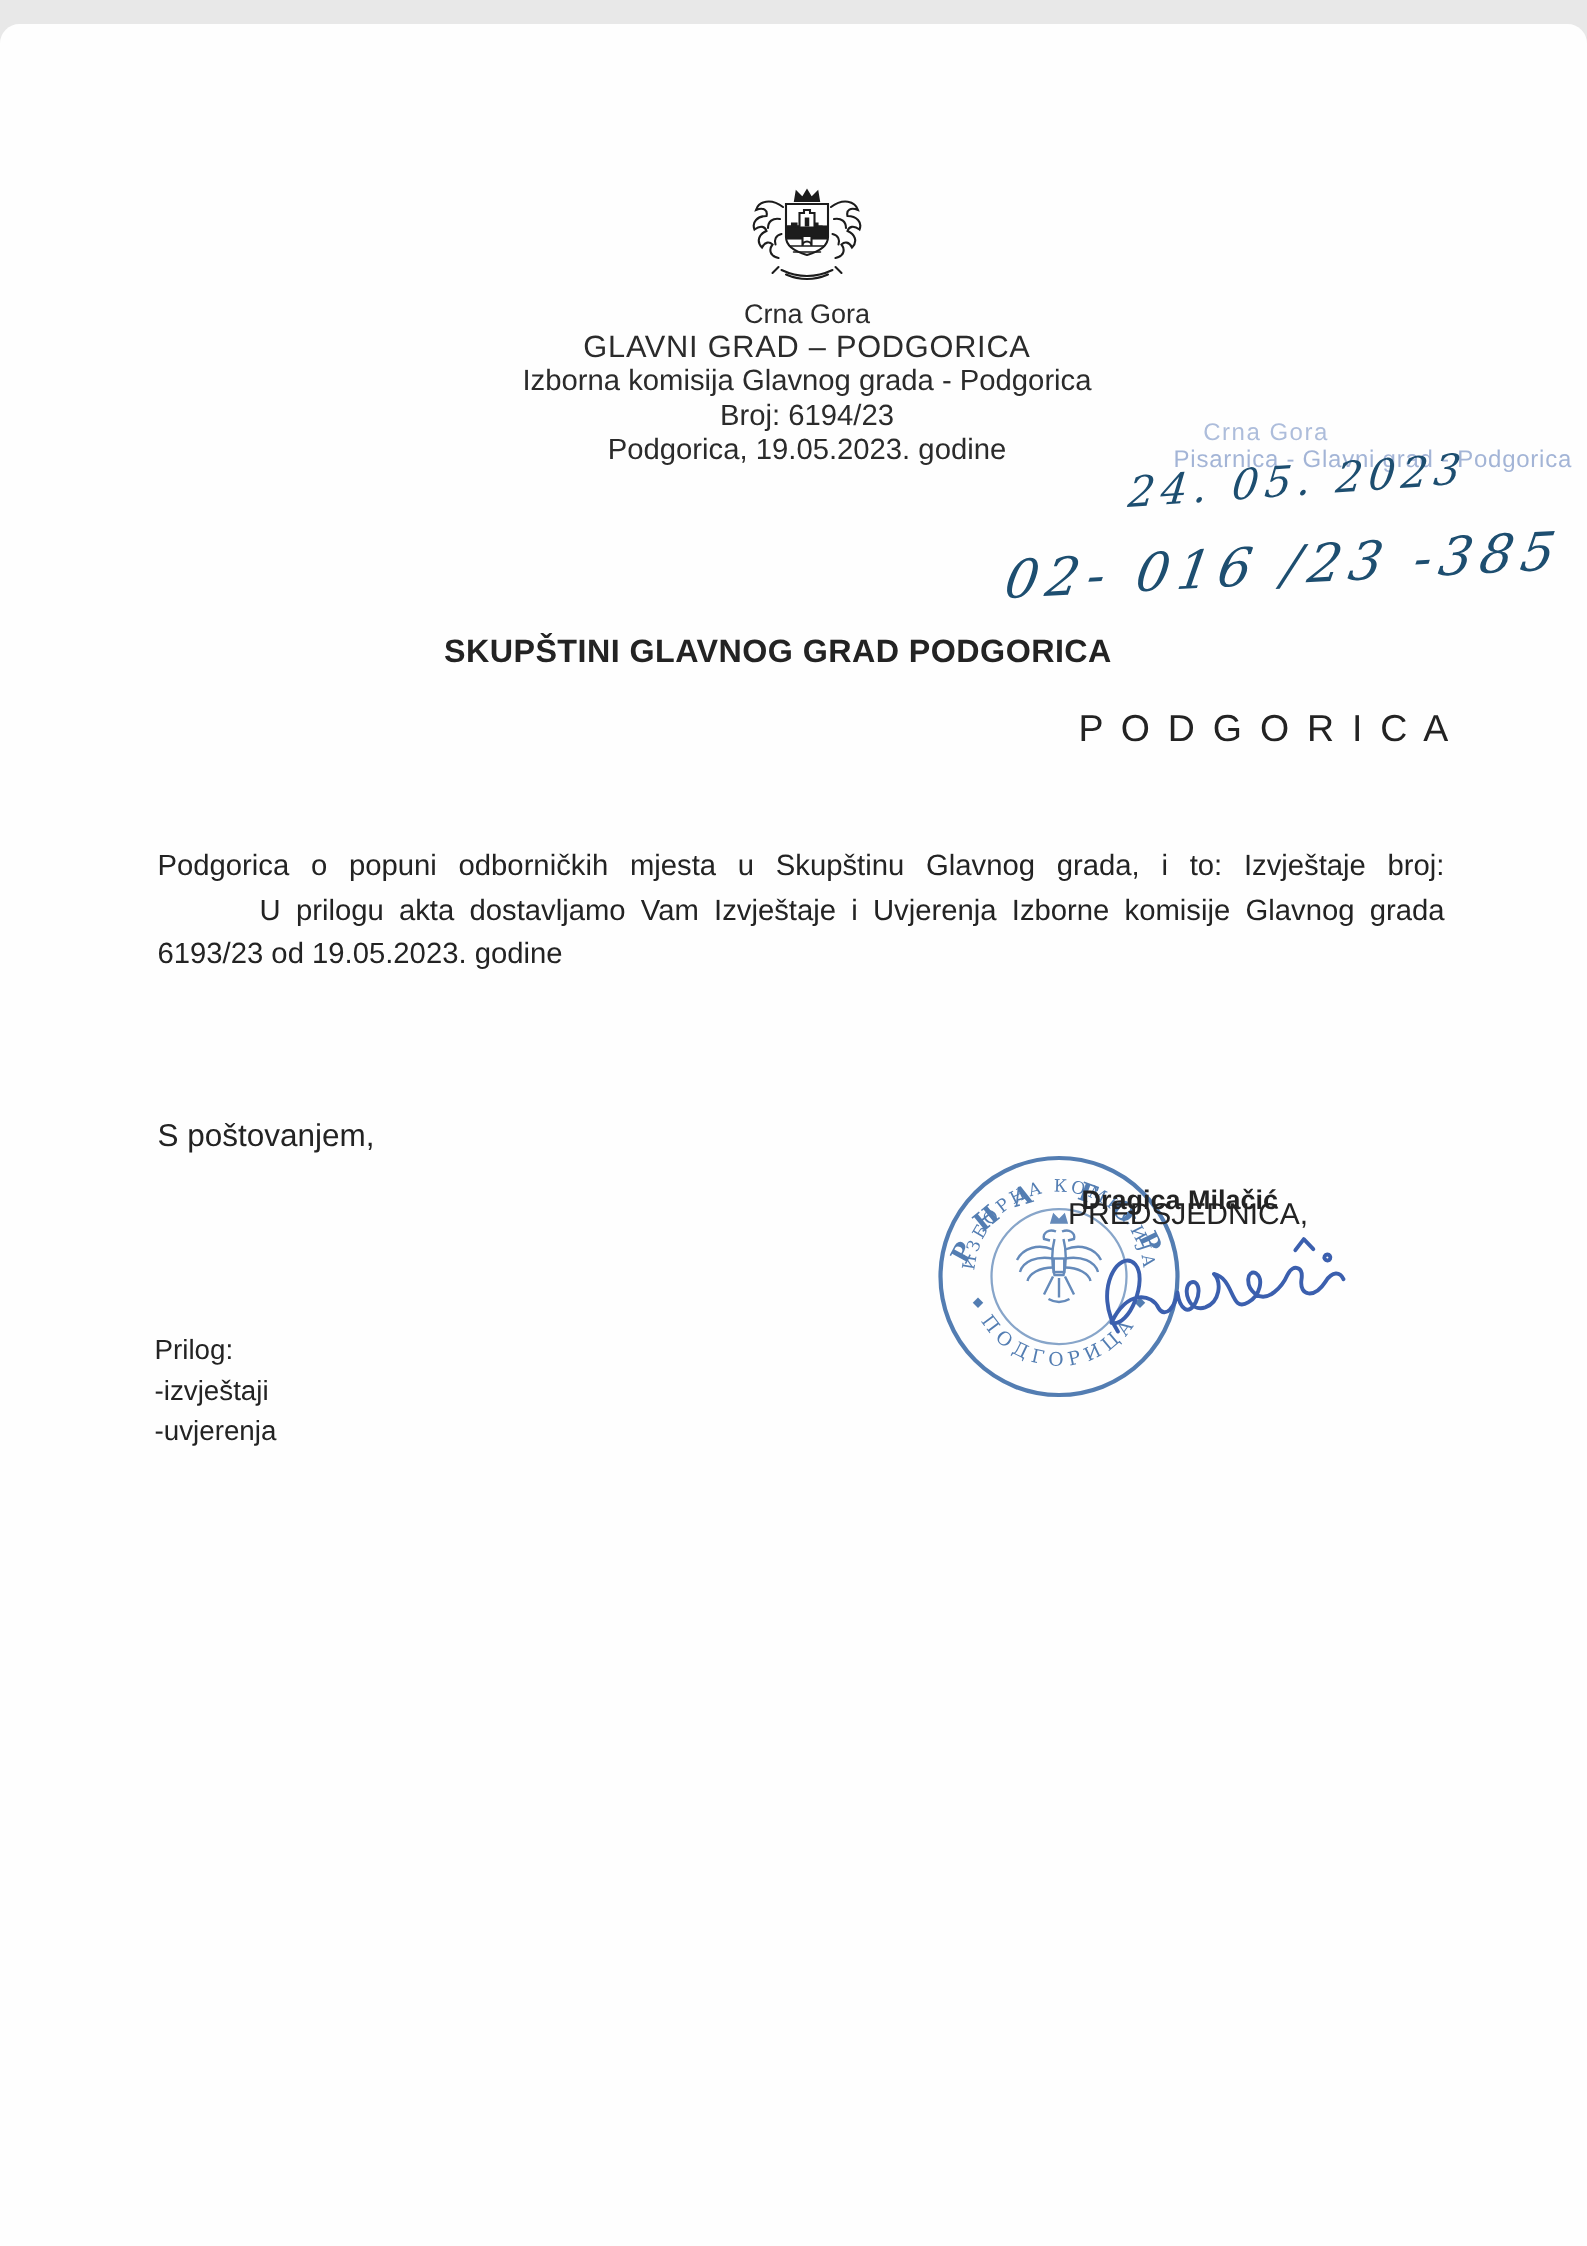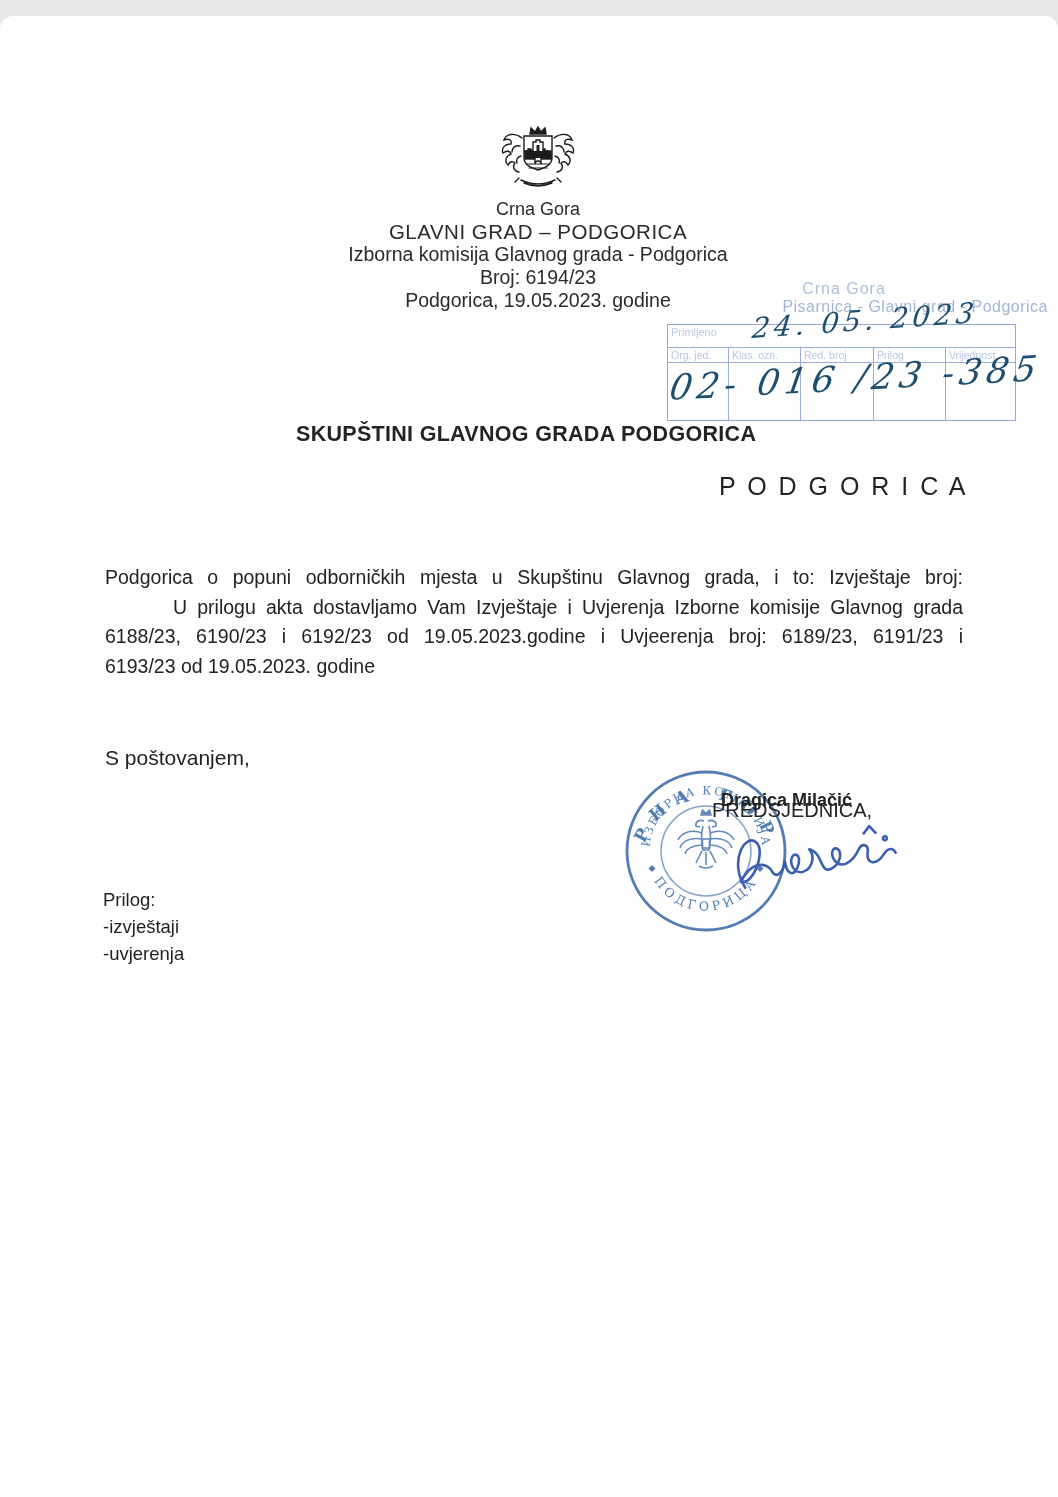--- a/index.html
+++ b/index.html
@@ -147,44 +147,30 @@
     <div class="h-line h-country">Crna Gora</div>
     <div class="h-line h-city">GLAVNI GRAD – PODGORICA</div>
     <div class="h-line h-commission">Izborna komisija Glavnog grada - Podgorica</div>
     <div class="h-line h-broj">Broj: 6194/23</div>
     <div class="h-line h-date">Podgorica, 19.05.2023. godine</div>
   </div>
 
   <div class="stamp">
     <div class="stamp-print stamp-country">Crna Gora</div>
     <div class="stamp-print stamp-office">Pisarnica - Glavni grad - Podgorica</div>
-    <div class="stamp-table">
-      <div class="stamp-cell stamp-row1">Primljeno</div>
-      <div class="stamp-cell">Org. jed.</div>
-      <div class="stamp-cell">Klas. ozn.</div>
-      <div class="stamp-cell">Red. broj</div>
-      <div class="stamp-cell">Prilog</div>
-      <div class="stamp-cell last">Vrijednost</div>
-      <div class="stamp-cell bottom"></div>
-      <div class="stamp-cell bottom"></div>
-      <div class="stamp-cell bottom"></div>
-      <div class="stamp-cell bottom"></div>
-      <div class="stamp-cell bottom last"></div>
-    </div>
     <div class="ink ink-date">24. 05. 2023</div>
     <div class="ink ink-number">02- 016 /23 -385</div>
   </div>
 
-  <div class="addr-1">SKUPŠTINI GLAVNOG GRADA PODGORICA</div>
+  <div class="addr-1">SKUPŠTINI GLAVNOG GRAD PODGORICA</div>
   <div class="addr-2">P O D G O R I C A</div>
 
   <div class="body-par">
     <div class="body-line">Podgorica o popuni odborničkih mjesta u Skupštinu Glavnog grada, i to: Izvještaje broj:</div>
     <div class="body-line first">U prilogu akta dostavljamo Vam Izvještaje i Uvjerenja Izborne komisije Glavnog grada</div>
-    <div class="body-line">6188/23, 6190/23 i 6192/23 od 19.05.2023.godine i Uvjeerenja broj: 6189/23, 6191/23 i</div>
     <div class="body-line last">6193/23 od 19.05.2023. godine</div>
   </div>
   <div class="closing">S poštovanjem,</div>
 
   <svg class="seal" width="172" height="172" viewBox="-86 -86 172 172">
     <g stroke="#3c6ca8" fill="none">
       <circle r="79" stroke-width="2.8"></circle>
       <circle r="45" stroke-width="1.5" opacity=".7"></circle>
 
       <defs>

